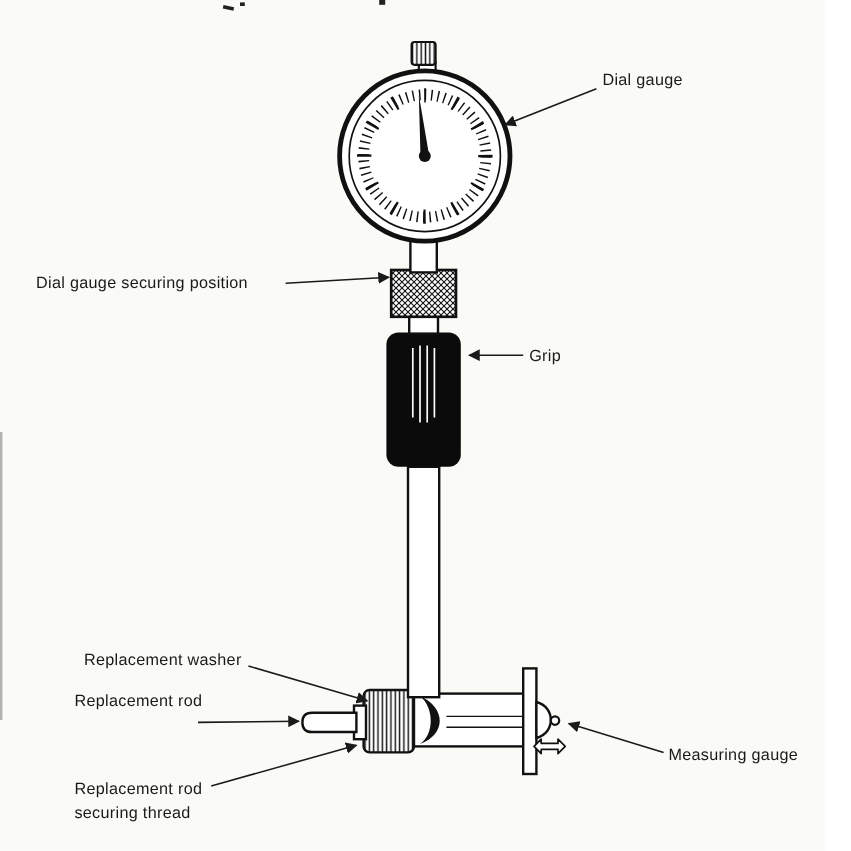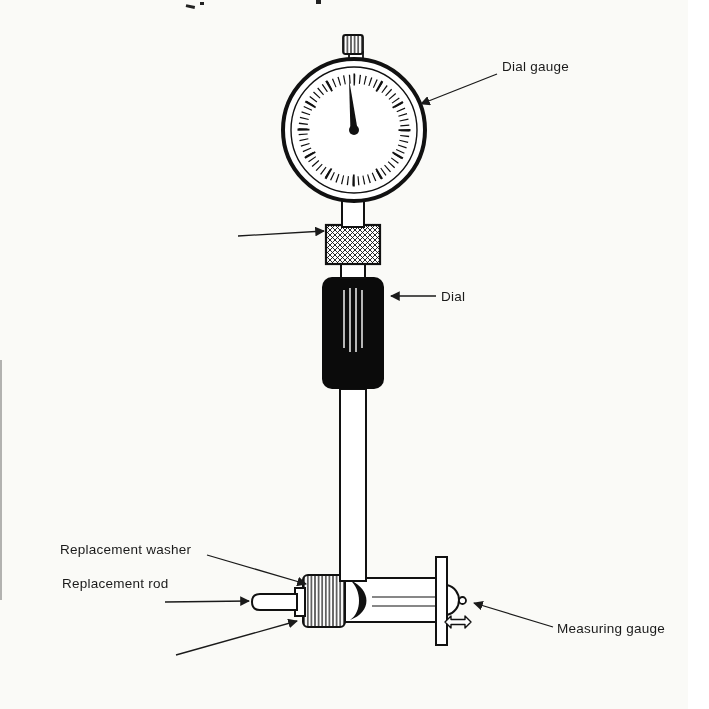--- a/index.html
+++ b/index.html
@@ -125,22 +125,24 @@
       <line x1="436" y1="296" x2="391" y2="296" marker-end="url(#arrow)"></line>
       <line x1="207" y1="555" x2="306" y2="584" marker-end="url(#arrow)"></line>
       <line x1="165" y1="602" x2="249" y2="601" marker-end="url(#arrow)"></line>
       <line x1="176" y1="655" x2="297" y2="621" marker-end="url(#arrow)"></line>
       <line x1="553" y1="627" x2="474" y2="603" marker-end="url(#arrow)"></line>
     </g>
   </svg>
 
   <div class="label" style="left:502px;top:59px">Dial gauge</div>
 
+  <div class="label" style="left:30px;top:228px">Dial gauge securing position</div>
 
-  <div class="label" style="left:441px;top:289px">Dial</div>
+  <div class="label" style="left:441px;top:289px">Grip</div>
 
-  <div class="label" style="left:60px;top:542px">Replacement washer</div>
+  <div class="label" style="left:70px;top:542px">Replacement washer</div>
 
   <div class="label" style="left:62px;top:576px">Replacement rod</div>
 
+  <div class="label wrap" style="left:62px;top:648px">Replacement rod securing thread</div>
 
   <div class="label" style="left:557px;top:621px">Measuring gauge</div>
 </div>
 
 </body></html>

